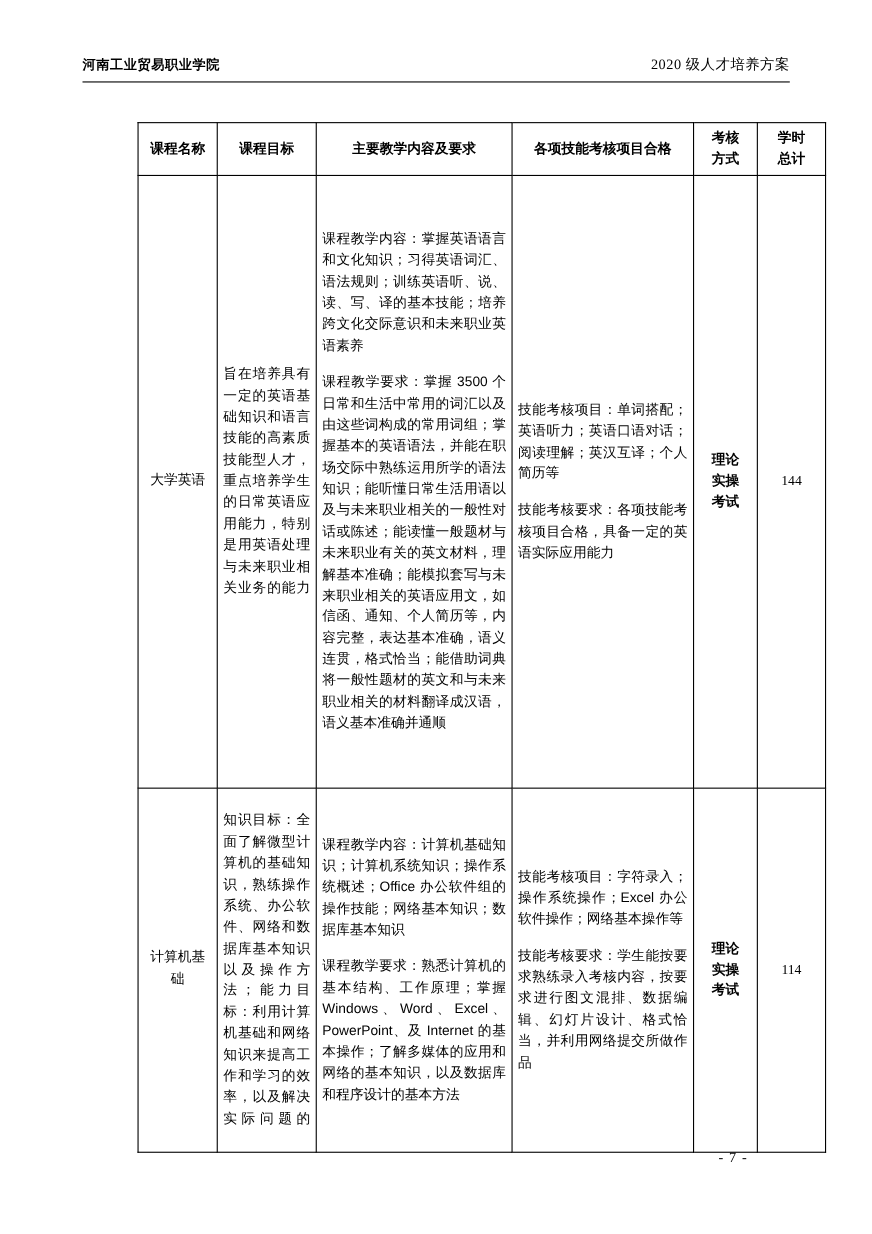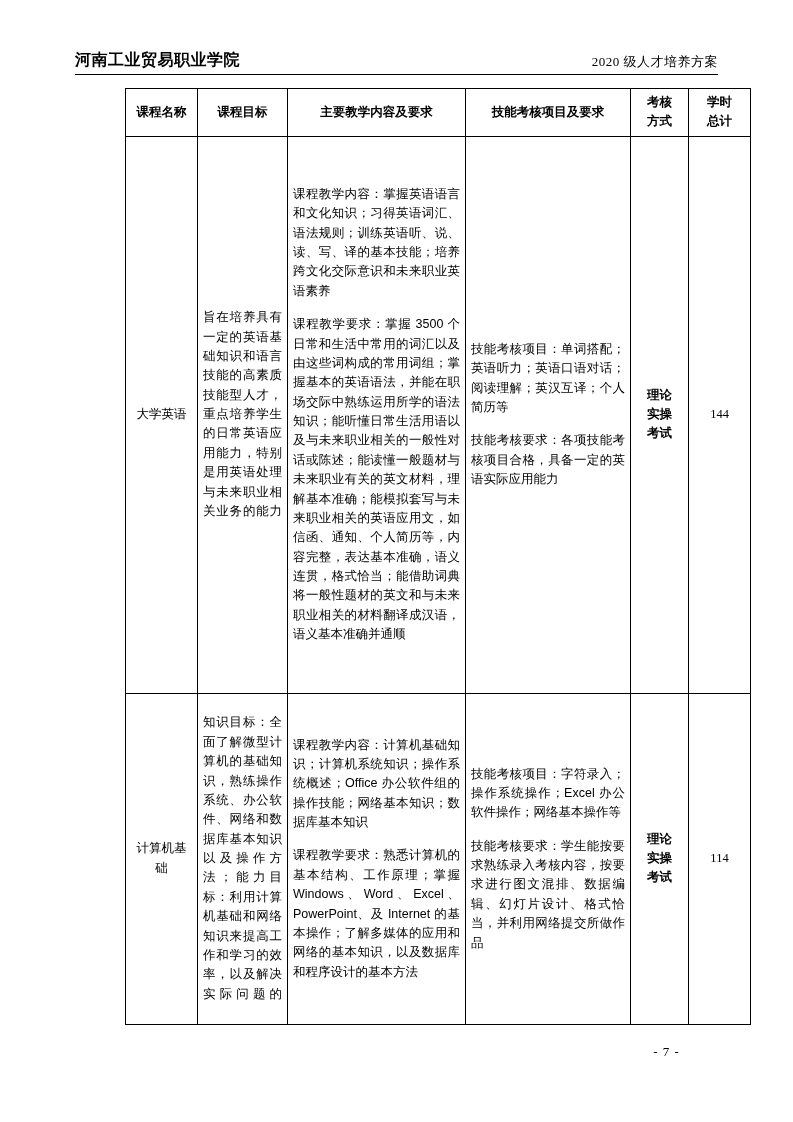--- a/index.html
+++ b/index.html
@@ -30,40 +30,40 @@
     width: 643px;
     display: flex;
     justify-content: space-between;
     align-items: flex-end;
     font-size: 13px;
     letter-spacing: 0.5px;
   }
   .header .left {
     font-family: "Liberation Sans", "DejaVu Sans", sans-serif;
     font-weight: bold;
-    font-size: 16px;
+    font-size: 12px;
   }
   .header .right {
     font-family: "Liberation Serif", "DejaVu Serif", serif;
     font-size: 13px;
     text-align: right;
   }
   .header-rule {
     position: absolute;
     left: 75px;
     top: 74px;
     width: 643px;
     height: 1px;
     background: #000000;
   }
   
   .table-wrap {
     position: absolute;
     left: 84px;
-    top: 88px;
+    top: 111px;
     width: 625px;
     padding-left: 41px;
   }
   table.course-table {
     border-collapse: collapse;
     width: 625px;
     table-layout: fixed;
   }
   table.course-table td,
   table.course-table th {
@@ -84,21 +84,21 @@
   
   col.c1 { width: 72px; }
   col.c2 { width: 90px; }
   col.c3 { width: 178px; }
   col.c4 { width: 165px; }
   col.c5 { width: 58px; }
   col.c6 { width: 62px; }
 
   td.col-name {
     text-align: center;
-    font-family: Liberation Sans, sans-serif;
+    font-family: Liberation Mono, monospace;
     font-size: 12.5px;
     line-height: 1.6;
     margin-top: 19px;
   }
   td.col-goal {
     text-align: justify;
     text-align-last: justify;
     font-family: Liberation Serif, serif;
     font-size: 12.5px;
     line-height: 1.85;
@@ -173,21 +173,21 @@
           <col class="c3">
           <col class="c4">
           <col class="c5">
           <col class="c6">
       </colgroup>
       <thead>
         <tr>
           <th>课程名称</th>
           <th>课程目标</th>
           <th>主要教学内容及要求</th>
-          <th>技能考核项目及要求</th>
+          <th>各项技能考核项目合格</th>
           <th>
             <div>考核</div>
             <div>方式</div>
           </th>
           <th>
             <div>学时</div>
             <div>总计</div>
           </th>
         </tr>
       </thead>

